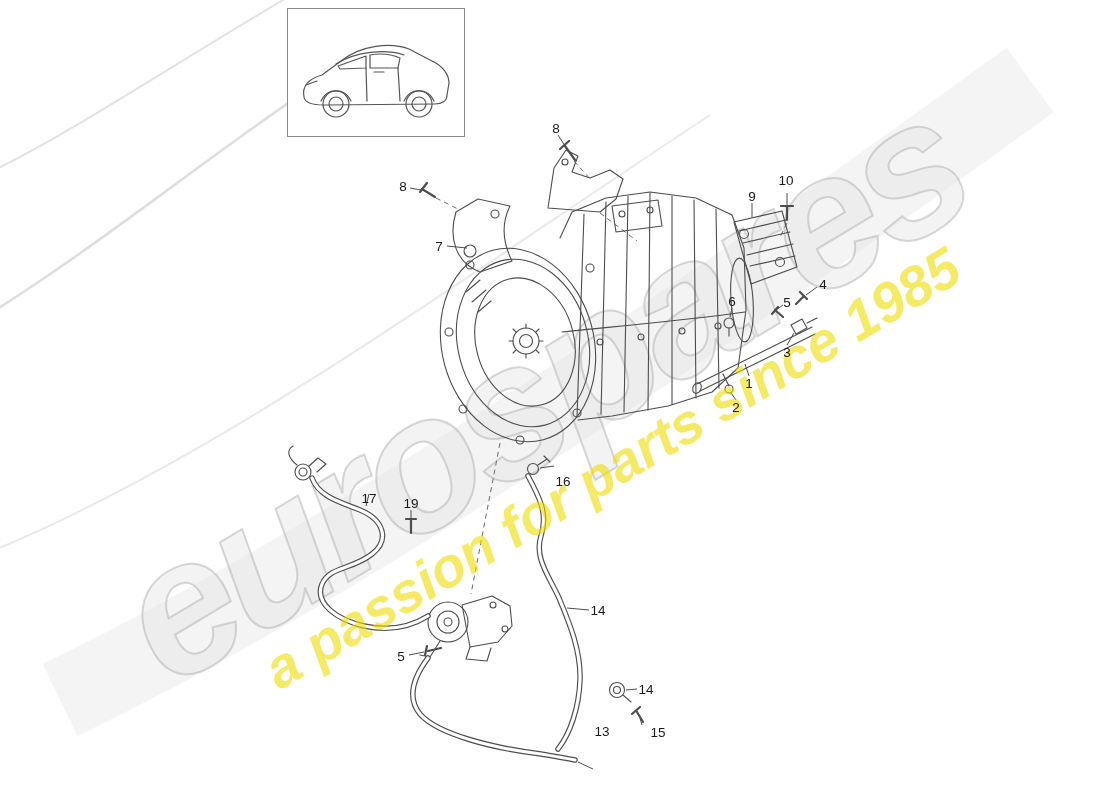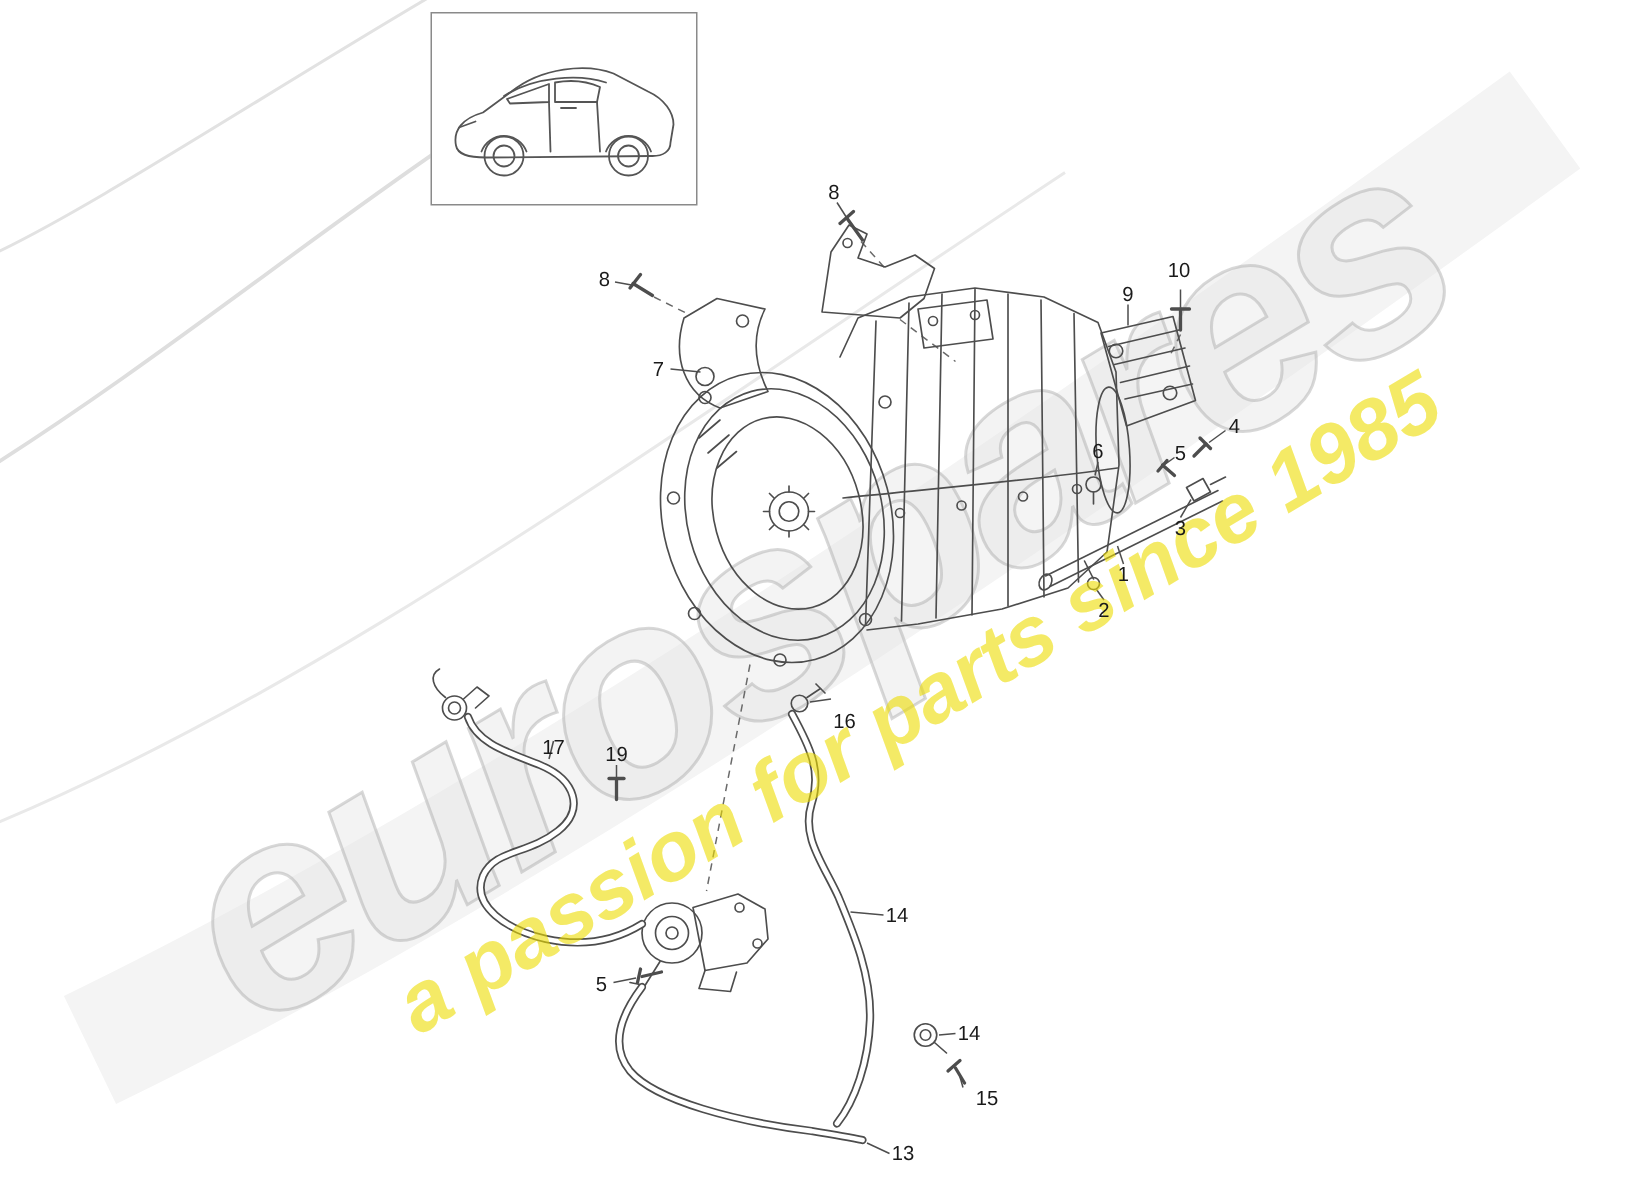--- a/index.html
+++ b/index.html
@@ -261,15 +261,15 @@
   <div class="callout" style="left:787px;top:352px">3</div>
   <div class="callout" style="left:749px;top:383px">1</div>
   <div class="callout" style="left:736px;top:407px">2</div>
   <div class="callout" style="left:563px;top:481px">16</div>
   <div class="callout" style="left:369px;top:498px">17</div>
   <div class="callout" style="left:411px;top:503px">19</div>
   <div class="callout" style="left:598px;top:610px">14</div>
   <div class="callout" style="left:401px;top:656px">5</div>
   <div class="callout" style="left:646px;top:689px">14</div>
   <div class="callout" style="left:658px;top:732px">15</div>
-  <div class="callout" style="left:602px;top:769px">13</div>
+  <div class="callout" style="left:602px;top:731px">13</div>
 
 </div>
 
 </body></html>

